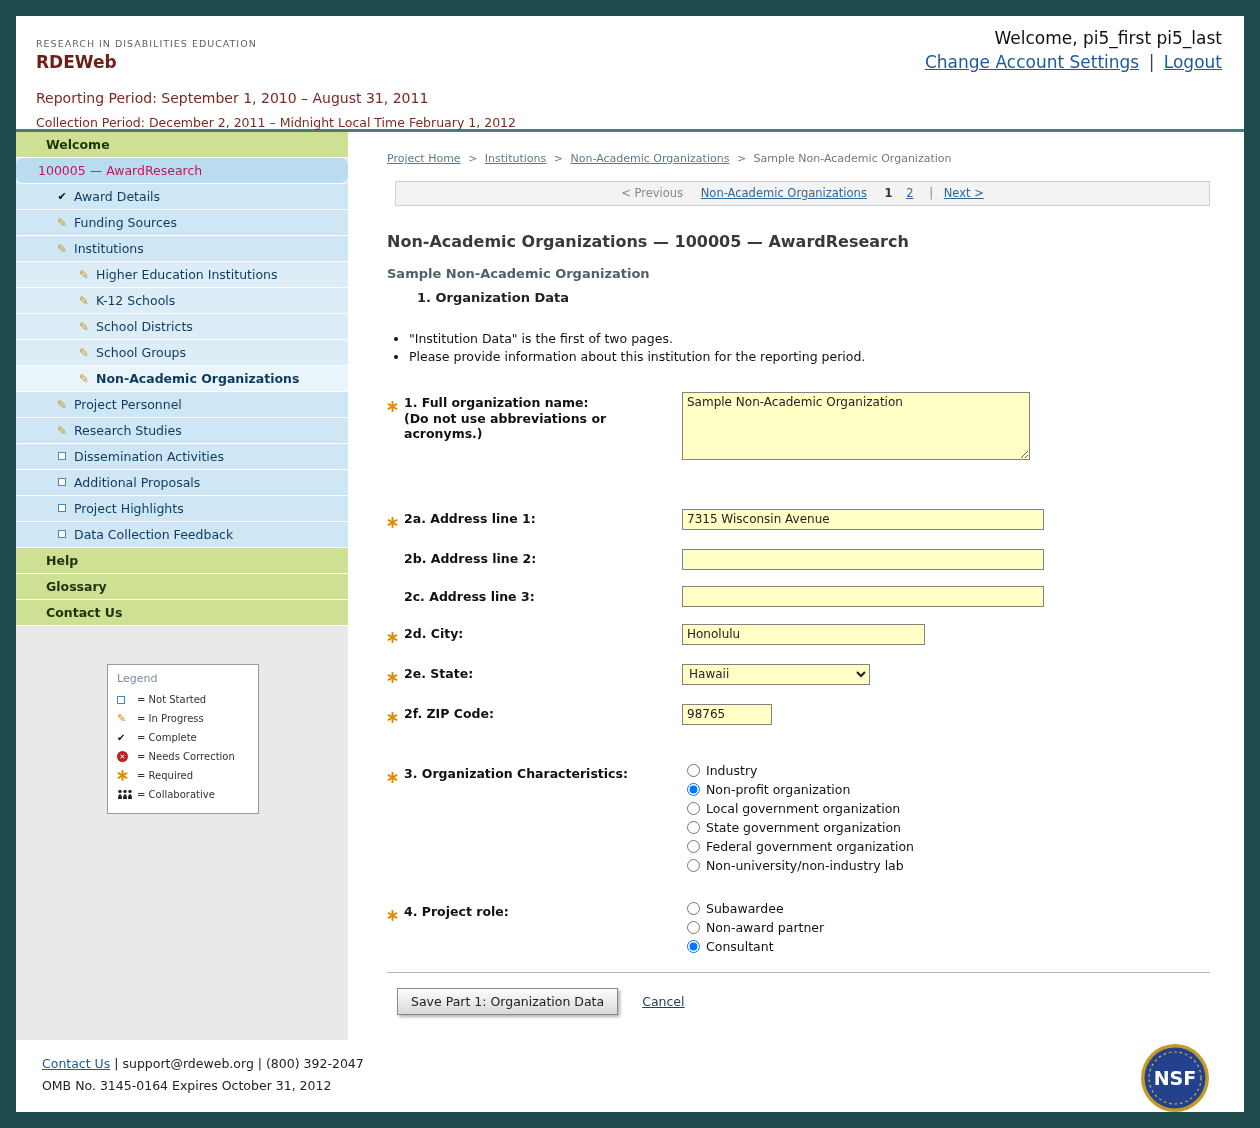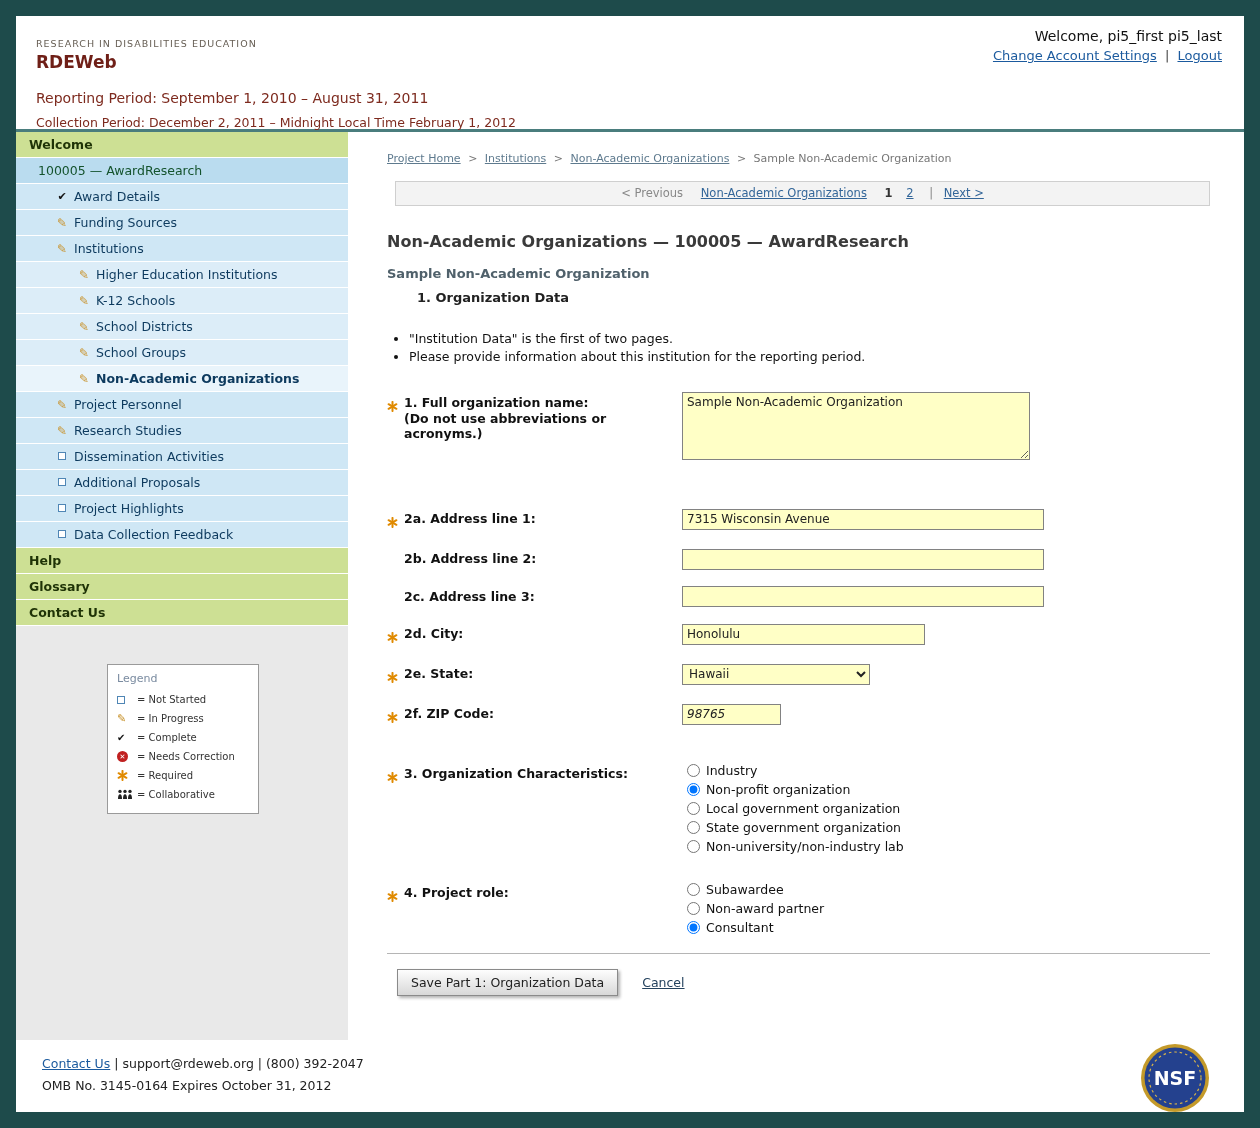--- a/index.html
+++ b/index.html
@@ -16,36 +16,36 @@
     display:flex; flex-direction:column;
   }
 
   
   .header { position:relative; height:113px; padding:14px 34px 0 20px; background:#fff; }
   .eyebrow { font-size:9.5px; letter-spacing:1px; color:#665e54; margin-top:8px; }
   .app-title { font-size:17px; font-weight:bold; color:#6f1f17; margin-top:3px; }
   .period { font-size:14px; color:#7d2a1e; margin-top:18px; }
   .period.small { font-size:12.5px; margin-top:9px; }
   .header-right { position:absolute; right:22px; top:12px; text-align:right; }
-  .welcome { font-size:14px; color:#111; }
-  .account-links { margin-top:4px; font-size:13px;margin-left:20px; }
+  .welcome { font-size:17px; color:#111; }
+  .account-links { margin-top:4px; font-size:17px;margin-left:20px; }
   .account-links a { color:#1b5a9e; text-decoration:underline; cursor:pointer; }
   .account-links .sep { color:#444; margin:0 4px; }
   .header-divider { height:3px; background:#4a7d7d; }
 
   
   .body-wrap { display:flex; height:908px; }
   .sidebar { width:332px; background:#e9e9e9; flex:none; }
   .main { flex:1; background:#fff; padding:0 34px 0 39px; }
 
   
   .sb-item { display:flex; align-items:center; height:26px; border-bottom:1px solid #ffffff;
              font-size:12.5px; cursor:pointer; }
-  .sb-header { background:#cde094; font-weight:bold; color:#1f3306; padding-left:13px; }
-  .lvl1 { background:#badcef; color:#14532d; padding-left:22px; }
+  .sb-header { background:#cde094; font-weight:bold; color:#1f3306; padding-left:30px; }
+  .lvl1 { background:#badcef; color:#be185d; padding-left:22px;border-radius:7px; }
   .lvl2 { background:#cfe7f5; color:#0d3a5e; padding-left:38px; }
   .lvl3 { background:#dcedf8; color:#0d3a5e; padding-left:60px; }
   .sb-item.active { background:#e9f4fb; font-weight:bold; }
   .icon { width:16px; flex:none; text-align:center; margin-right:4px; line-height:1; }
   .ic-pencil { color:#c8922b; font-size:12px; }
   .ic-check { color:#141414; font-size:11px; font-weight:bold; }
   .ic-square { display:inline-block; width:8px; height:8px; border:1px solid #4f86b5; background:#fff; }
   .ic-needs { display:inline-flex; width:11px; height:11px; border-radius:50%; background:#c02020;
               color:#fff; align-items:center; justify-content:center; font-size:7px; font-weight:bold; }
 
@@ -87,21 +87,21 @@
   .f-control { flex:1; }
 
   input[type="text"], textarea, select {
     font-family:"DejaVu Sans","Liberation Sans",sans-serif; font-size:12px; color:#222;
     background:#ffffc6; border:1px solid #828282; padding:2px 4px;
   }
   .ta-org { width:348px; height:68px; resize:both; }
   .in-addr { width:362px; height:21px; }
   .in-city { width:243px; height:21px; }
   .sel-state { width:188px; height:21px; padding:1px 2px; }
-  .in-zip { width:99px; height:21px;font-style:italic; }
+  .in-zip { width:90px; height:21px; }
 
   .row-org { margin-bottom:44px; }
   .row-zip { margin-bottom:36px; }
   .row-char { margin-bottom:24px; }
   .row-role { margin-bottom:12px; }
 
   .radios { padding-left:5px; }
   .radio-opt { display:flex; align-items:center; margin-bottom:4px; font-size:12.5px; color:#111; cursor:pointer; }
   .radio-opt input { width:13px; height:13px; margin:0 6px 0 0; }
 
@@ -434,20 +434,24 @@
               <input type="radio" name="orgchar" checked="" style="">
               <span>Non-profit organization</span>
             </label>
             <label class="radio-opt">
               <input type="radio" name="orgchar" style="">
               <span>Local government organization</span>
             </label>
             <label class="radio-opt">
               <input type="radio" name="orgchar" style="">
               <span>State government organization</span>
+            </label>
+            <label class="radio-opt">
+              <input type="radio" name="orgchar" style="">
+              <span>Federal government organization</span>
             </label>
             <label class="radio-opt">
               <input type="radio" name="orgchar" style="">
               <span>Non-university/non-industry lab</span>
             </label>
           </div>
         </div>
 
         <div class="form-row row-role">
           <div class="f-label">

